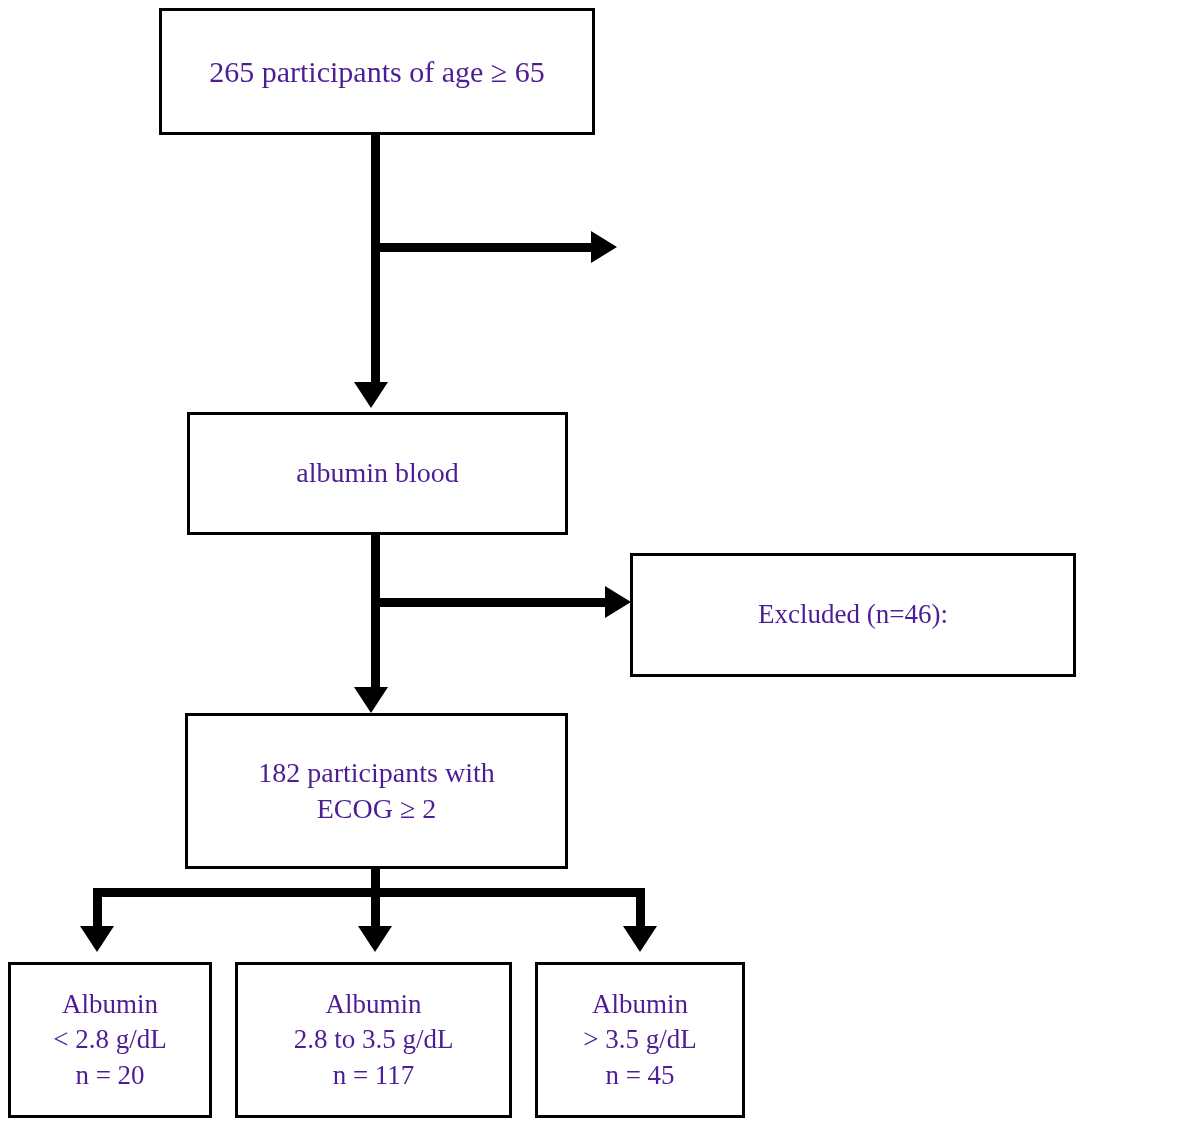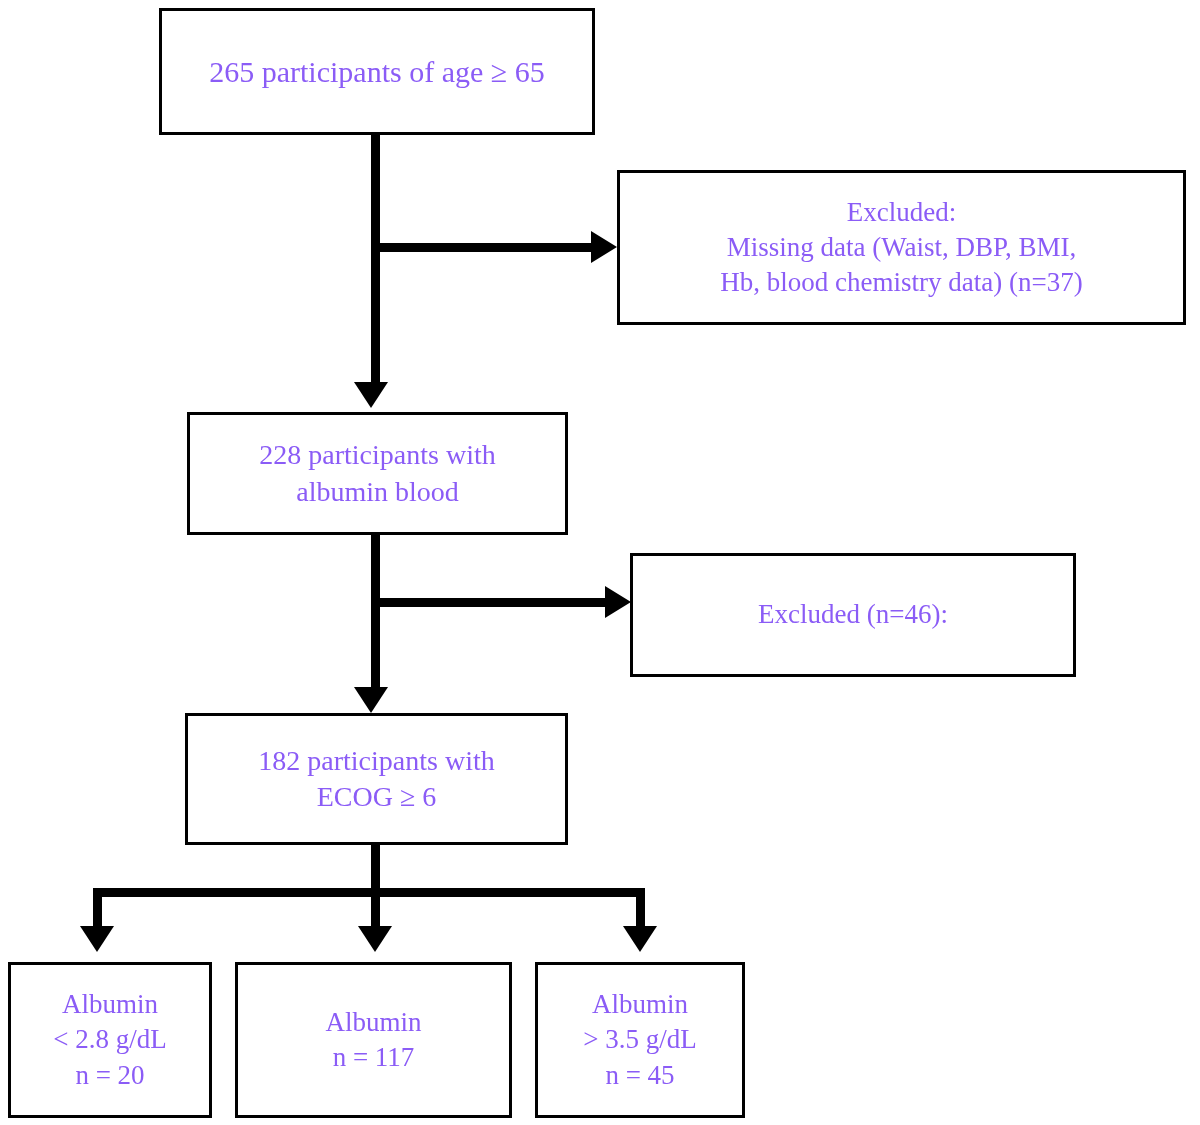--- a/index.html
+++ b/index.html
@@ -7,21 +7,21 @@
     margin: 0;
     padding: 0;
     background: #ffffff;
   }
   #canvas {
     position: relative;
     width: 1200px;
     height: 1125px;
     background: #ffffff;
     font-family: "Liberation Serif", "DejaVu Serif", serif;
-    color: #8b5cf6;
+    color: #4c1d95;
     overflow: hidden;
   }
   .node {
     position: absolute;
     box-sizing: border-box;
     border: 3px solid #000000;
     background: #ffffff;
     display: flex;
     flex-direction: column;
     align-items: center;
@@ -33,21 +33,21 @@
   .node .line {
     display: block;
     white-space: nowrap;
   }
 
   
   #node-enrolled   { left:159px; top:8px;    width:436px; height:127px; font-size:30px; }
   #node-excluded-1 { left:617px; top:170px;  width:569px; height:155px; font-size:27px; }
   #node-albumin    { left:187px; top:412px;  width:381px; height:123px; font-size:28px; }
   #node-excluded-2 { left:630px; top:553px;  width:446px; height:124px; font-size:27px; }
-  #node-ecog       { left:185px; top:713px;  width:383px; height:132px; font-size:28px;align-items:center; }
+  #node-ecog       { left:185px; top:713px;  width:383px; height:156px; font-size:28px;align-items:center; }
   #node-group-low  { left:8px;   top:962px;  width:204px; height:156px; font-size:27px; }
   #node-group-mid  { left:235px; top:962px;  width:277px; height:156px; font-size:27px; }
   #node-group-high { left:535px; top:962px;  width:210px; height:156px; font-size:27px; }
 
   
   #node-excluded-2 .line { text-align: right; }
 
   
   .conn {
     position: absolute;
@@ -119,48 +119,43 @@
   <div class="conn" id="fan-mid"></div>
   <div class="conn" id="fan-right"></div>
   <div class="arrow-down" id="arrow-low"></div>
   <div class="arrow-down" id="arrow-mid"></div>
   <div class="arrow-down" id="arrow-high"></div>
 
   <div class="node" id="node-enrolled">
     <span class="line">265 participants of age ≥ 65</span>
   </div>
 
-  <div class="node" id="node-excluded-1">
-    <span class="line">Excluded:</span>
-    <span class="line">Missing data (Waist, DBP, BMI,</span>
-    <span class="line">Hb, blood chemistry data) (n=37)</span>
-  </div>
 
   <div class="node" id="node-albumin">
-    <span class="line">228 participants with</span>
     <span class="line">albumin blood</span>
   </div>
 
   <div class="node" id="node-excluded-2">
     <span class="line">Excluded (n=46):</span>
   </div>
 
   <div class="node" id="node-ecog">
     <span class="line">182 participants with</span>
-    <span class="line">ECOG ≥ 6</span>
+    <span class="line">ECOG ≥ 2</span>
   </div>
 
   <div class="node" id="node-group-low">
     <span class="line">Albumin</span>
     <span class="line">&lt; 2.8 g/dL</span>
     <span class="line">n = 20</span>
   </div>
 
   <div class="node" id="node-group-mid">
     <span class="line">Albumin</span>
+    <span class="line">2.8 to 3.5 g/dL</span>
     <span class="line">n = 117</span>
   </div>
 
   <div class="node" id="node-group-high">
     <span class="line">Albumin</span>
     <span class="line">&gt; 3.5 g/dL</span>
     <span class="line">n = 45</span>
   </div>
 
 </div>

